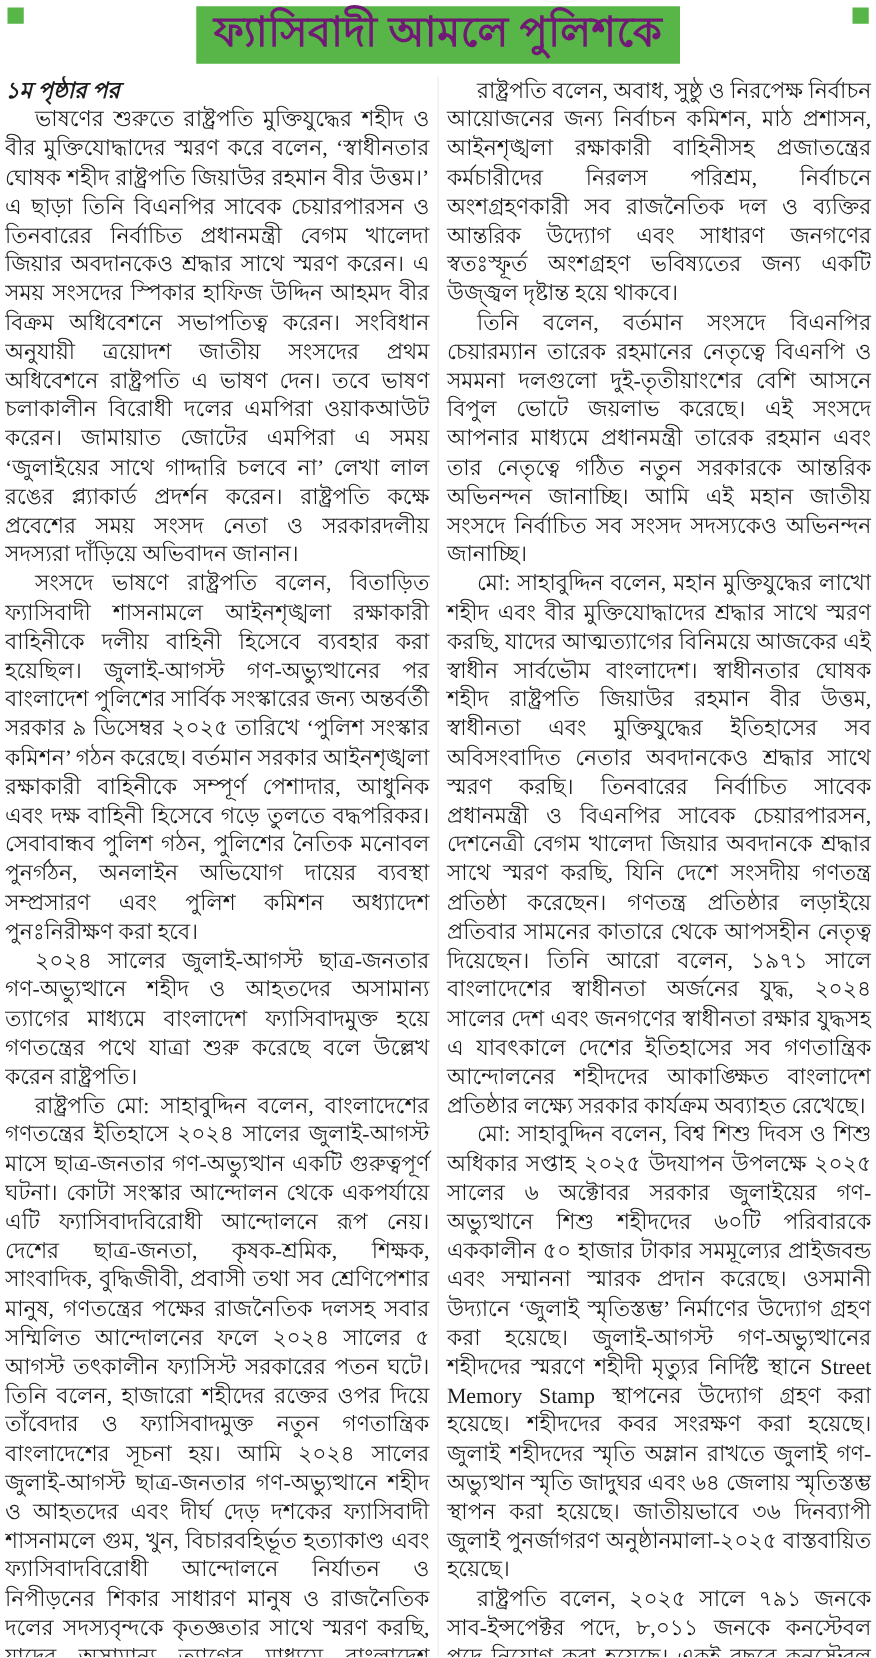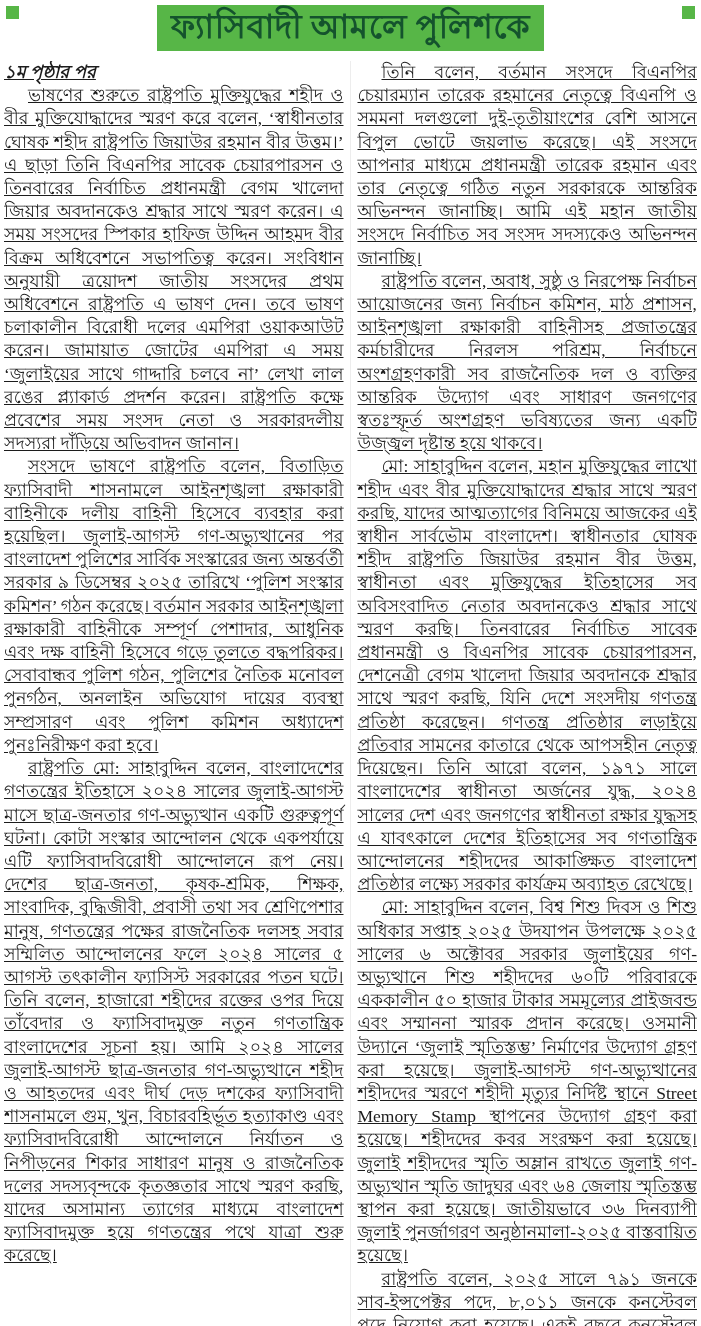--- a/index.html
+++ b/index.html
@@ -28,30 +28,29 @@
     text-align: center;
     padding-top: 5px;
     height: 52px;
   }
   #headline-text {
     display: inline-block;
     font-size: 33px;
     line-height: 40px;
     font-weight: bold;
     letter-spacing: 0.5px;
-    color: #14532d;
+    color: #701a75;
     padding: 2px 14px 4px 14px;
   }
   #columns {
     display: flex;
     gap: 0;
     padding: 4px 4px 0 4px;
     height: 1265px;
     overflow: hidden;
-    text-decoration: underline;
   }
   .col {
     flex: 1 1 0;
     text-align: justify;
     font-size: 17.5px;
     line-height: 23.2px;
     overflow: hidden;
   }
   .col.left  { padding-right: 6px; border-right: 1px solid #ededed; }
   .col.right { padding-left: 7px; }
@@ -77,26 +76,27 @@
 
   <div id="masthead">
     <span id="headline-text" style="background: rgb(87, 182, 71);">ফ্যাসিবাদী আমলে পুলিশকে</span>
   </div>
 
   <div id="columns">
     <div class="col left">
       <p class="continuation-note">১ম পৃষ্ঠার পর</p>
       <p>ভাষণের শুরুতে রাষ্ট্রপতি মুক্তিযুদ্ধের শহীদ ও বীর মুক্তিযোদ্ধাদের স্মরণ করে বলেন, ‘স্বাধীনতার ঘোষক শহীদ রাষ্ট্রপতি জিয়াউর রহমান বীর উত্তম।’ এ ছাড়া তিনি বিএনপির সাবেক চেয়ারপারসন ও তিনবারের নির্বাচিত প্রধানমন্ত্রী বেগম খালেদা জিয়ার অবদানকেও শ্রদ্ধার সাথে স্মরণ করেন। এ সময় সংসদের স্পিকার হাফিজ উদ্দিন আহমদ বীর বিক্রম অধিবেশনে সভাপতিত্ব করেন। সংবিধান অনুযায়ী ত্রয়োদশ জাতীয় সংসদের প্রথম অধিবেশনে রাষ্ট্রপতি এ ভাষণ দেন। তবে ভাষণ চলাকালীন বিরোধী দলের এমপিরা ওয়াকআউট করেন। জামায়াত জোটের এমপিরা এ সময় ‘জুলাইয়ের সাথে গাদ্দারি চলবে না’ লেখা লাল রঙের প্ল্যাকার্ড প্রদর্শন করেন। রাষ্ট্রপতি কক্ষে প্রবেশের সময় সংসদ নেতা ও সরকারদলীয় সদস্যরা দাঁড়িয়ে অভিবাদন জানান।</p>
       <p>সংসদে ভাষণে রাষ্ট্রপতি বলেন, বিতাড়িত ফ্যাসিবাদী শাসনামলে আইনশৃঙ্খলা রক্ষাকারী বাহিনীকে দলীয় বাহিনী হিসেবে ব্যবহার করা হয়েছিল। জুলাই-আগস্ট গণ-অভ্যুত্থানের পর বাংলাদেশ পুলিশের সার্বিক সংস্কারের জন্য অন্তর্বর্তী সরকার ৯ ডিসেম্বর ২০২৫ তারিখে ‘পুলিশ সংস্কার কমিশন’ গঠন করেছে। বর্তমান সরকার আইনশৃঙ্খলা রক্ষাকারী বাহিনীকে সম্পূর্ণ পেশাদার, আধুনিক এবং দক্ষ বাহিনী হিসেবে গড়ে তুলতে বদ্ধপরিকর। সেবাবান্ধব পুলিশ গঠন, পুলিশের নৈতিক মনোবল পুনর্গঠন, অনলাইন অভিযোগ দায়ের ব্যবস্থা সম্প্রসারণ এবং পুলিশ কমিশন অধ্যাদেশ পুনঃনিরীক্ষণ করা হবে।</p>
+      <p>২০২৪ সালের জুলাই-আগস্ট ছাত্র-জনতার গণ-অভ্যুত্থানে শহীদ ও আহতদের অসামান্য ত্যাগের মাধ্যমে বাংলাদেশ ফ্যাসিবাদমুক্ত হয়ে গণতন্ত্রের পথে যাত্রা শুরু করেছে বলে উল্লেখ করেন রাষ্ট্রপতি।</p>
       <p>রাষ্ট্রপতি মো: সাহাবুদ্দিন বলেন, বাংলাদেশের গণতন্ত্রের ইতিহাসে ২০২৪ সালের জুলাই-আগস্ট মাসে ছাত্র-জনতার গণ-অভ্যুত্থান একটি গুরুত্বপূর্ণ ঘটনা। কোটা সংস্কার আন্দোলন থেকে একপর্যায়ে এটি ফ্যাসিবাদবিরোধী আন্দোলনে রূপ নেয়। দেশের ছাত্র-জনতা, কৃষক-শ্রমিক, শিক্ষক, সাংবাদিক, বুদ্ধিজীবী, প্রবাসী তথা সব শ্রেণিপেশার মানুষ, গণতন্ত্রের পক্ষের রাজনৈতিক দলসহ সবার সম্মিলিত আন্দোলনের ফলে ২০২৪ সালের ৫ আগস্ট তৎকালীন ফ্যাসিস্ট সরকারের পতন ঘটে। তিনি বলেন, হাজারো শহীদের রক্তের ওপর দিয়ে তাঁবেদার ও ফ্যাসিবাদমুক্ত নতুন গণতান্ত্রিক বাংলাদেশের সূচনা হয়। আমি ২০২৪ সালের জুলাই-আগস্ট ছাত্র-জনতার গণ-অভ্যুত্থানে শহীদ ও আহতদের এবং দীর্ঘ দেড় দশকের ফ্যাসিবাদী শাসনামলে গুম, খুন, বিচারবহির্ভূত হত্যাকাণ্ড এবং ফ্যাসিবাদবিরোধী আন্দোলনে নির্যাতন ও নিপীড়নের শিকার সাধারণ মানুষ ও রাজনৈতিক দলের সদস্যবৃন্দকে কৃতজ্ঞতার সাথে স্মরণ করছি, যাদের অসামান্য ত্যাগের মাধ্যমে বাংলাদেশ ফ্যাসিবাদমুক্ত হয়ে গণতন্ত্রের পথে যাত্রা শুরু করেছে।</p>
 
     </div>
     <div class="col right">
+      <p>রাষ্ট্রপতি বলেন, অবাধ, সুষ্ঠু ও নিরপেক্ষ নির্বাচন আয়োজনের জন্য নির্বাচন কমিশন, মাঠ প্রশাসন, আইনশৃঙ্খলা রক্ষাকারী বাহিনীসহ প্রজাতন্ত্রের কর্মচারীদের নিরলস পরিশ্রম, নির্বাচনে অংশগ্রহণকারী সব রাজনৈতিক দল ও ব্যক্তির আন্তরিক উদ্যোগ এবং সাধারণ জনগণের স্বতঃস্ফূর্ত অংশগ্রহণ ভবিষ্যতের জন্য একটি উজ্জ্বল দৃষ্টান্ত হয়ে থাকবে।</p>
       <p>তিনি বলেন, বর্তমান সংসদে বিএনপির চেয়ারম্যান তারেক রহমানের নেতৃত্বে বিএনপি ও সমমনা দলগুলো দুই-তৃতীয়াংশের বেশি আসনে বিপুল ভোটে জয়লাভ করেছে। এই সংসদে আপনার মাধ্যমে প্রধানমন্ত্রী তারেক রহমান এবং তার নেতৃত্বে গঠিত নতুন সরকারকে আন্তরিক অভিনন্দন জানাচ্ছি। আমি এই মহান জাতীয় সংসদে নির্বাচিত সব সংসদ সদস্যকেও অভিনন্দন জানাচ্ছি।</p>
-      <p>রাষ্ট্রপতি বলেন, অবাধ, সুষ্ঠু ও নিরপেক্ষ নির্বাচন আয়োজনের জন্য নির্বাচন কমিশন, মাঠ প্রশাসন, আইনশৃঙ্খলা রক্ষাকারী বাহিনীসহ প্রজাতন্ত্রের কর্মচারীদের নিরলস পরিশ্রম, নির্বাচনে অংশগ্রহণকারী সব রাজনৈতিক দল ও ব্যক্তির আন্তরিক উদ্যোগ এবং সাধারণ জনগণের স্বতঃস্ফূর্ত অংশগ্রহণ ভবিষ্যতের জন্য একটি উজ্জ্বল দৃষ্টান্ত হয়ে থাকবে।</p>
       <p>মো: সাহাবুদ্দিন বলেন, মহান মুক্তিযুদ্ধের লাখো শহীদ এবং বীর মুক্তিযোদ্ধাদের শ্রদ্ধার সাথে স্মরণ করছি, যাদের আত্মত্যাগের বিনিময়ে আজকের এই স্বাধীন সার্বভৌম বাংলাদেশ। স্বাধীনতার ঘোষক শহীদ রাষ্ট্রপতি জিয়াউর রহমান বীর উত্তম, স্বাধীনতা এবং মুক্তিযুদ্ধের ইতিহাসের সব অবিসংবাদিত নেতার অবদানকেও শ্রদ্ধার সাথে স্মরণ করছি। তিনবারের নির্বাচিত সাবেক প্রধানমন্ত্রী ও বিএনপির সাবেক চেয়ারপারসন, দেশনেত্রী বেগম খালেদা জিয়ার অবদানকে শ্রদ্ধার সাথে স্মরণ করছি, যিনি দেশে সংসদীয় গণতন্ত্র প্রতিষ্ঠা করেছেন। গণতন্ত্র প্রতিষ্ঠার লড়াইয়ে প্রতিবার সামনের কাতারে থেকে আপসহীন নেতৃত্ব দিয়েছেন। তিনি আরো বলেন, ১৯৭১ সালে বাংলাদেশের স্বাধীনতা অর্জনের যুদ্ধ, ২০২৪ সালের দেশ এবং জনগণের স্বাধীনতা রক্ষার যুদ্ধসহ এ যাবৎকালে দেশের ইতিহাসের সব গণতান্ত্রিক আন্দোলনের শহীদদের আকাঙ্ক্ষিত বাংলাদেশ প্রতিষ্ঠার লক্ষ্যে সরকার কার্যক্রম অব্যাহত রেখেছে।</p>
       <p>মো: সাহাবুদ্দিন বলেন, বিশ্ব শিশু দিবস ও শিশু অধিকার সপ্তাহ ২০২৫ উদযাপন উপলক্ষে ২০২৫ সালের ৬ অক্টোবর সরকার জুলাইয়ের গণ-অভ্যুত্থানে শিশু শহীদদের ৬০টি পরিবারকে এককালীন ৫০ হাজার টাকার সমমূল্যের প্রাইজবন্ড এবং সম্মাননা স্মারক প্রদান করেছে। ওসমানী উদ্যানে ‘জুলাই স্মৃতিস্তম্ভ’ নির্মাণের উদ্যোগ গ্রহণ করা হয়েছে। জুলাই-আগস্ট গণ-অভ্যুত্থানের শহীদদের স্মরণে শহীদী মৃত্যুর নির্দিষ্ট স্থানে Street Memory Stamp স্থাপনের উদ্যোগ গ্রহণ করা হয়েছে। শহীদদের কবর সংরক্ষণ করা হয়েছে। জুলাই শহীদদের স্মৃতি অম্লান রাখতে জুলাই গণ-অভ্যুত্থান স্মৃতি জাদুঘর এবং ৬৪ জেলায় স্মৃতিস্তম্ভ স্থাপন করা হয়েছে। জাতীয়ভাবে ৩৬ দিনব্যাপী জুলাই পুনর্জাগরণ অনুষ্ঠানমালা-২০২৫ বাস্তবায়িত হয়েছে।</p>
       <p>রাষ্ট্রপতি বলেন, ২০২৫ সালে ৭৯১ জনকে সাব-ইন্সপেক্টর পদে, ৮,০১১ জনকে কনস্টেবল পদে নিয়োগ করা হয়েছে। একই বছরে কনস্টেবল হতে এসআই পর্যন্ত বিভিন্ন পদে সর্বমোট তিন হাজার ৫৬০ জন সদস্যকে পদোন্নতি দেয়া হয়েছে। দেশের আইনশৃঙ্খলা রক্ষা এবং পুলিশের সক্ষমতা বাড়াতে বর্তমান সরকার পুলিশে আরো চার হাজার সাব-ইন্সপেক্টর এবং ১০ হাজার নতুন কনস্টেবল নিয়োগ দেবে। একই সাথে পুলিশ সার্জেন্টের ১৮০টি শূন্যপদে নিয়োগ চূড়ান্ত করবে। দেশে কারাগার ব্যবস্থাপনার অংশ হিসেবে পাঁচটি নতুন কারাগার চালু করা হয়েছে। প্রযুক্তিনির্ভর ব্যবস্থাপনা, ‘১৬১৯১’ কল সেন্টার, ডিজিটাল বন্দী ব্যবস্থাপনার উদ্যোগ নেয়া হয়েছে। তিনি বলেন, আইনশৃঙ্খলার উন্নয়ন বর্তমান সরকারের সর্বোচ্চ অগ্রাধিকার। দেশের প্রতিটি নাগরিক যাতে ঘরে-বাইরে শান্তি, স্বস্তি এবং নিরাপত্তা বোধ করেন এটি নিশ্চিত করার লক্ষ্যেই সরকার সব কার্যক্রম বাস্তবায়ন করছে। সারা দেশে আইনশৃঙ্খলা অবনতির অন্যতম কারণ হিসেবে বর্তমান সরকার অনলাইন জুয়াসহ সব ধরনের জুয়া এবং মাদকের বিস্তারকে চিহ্নিত করেছে। ফলে জুয়া এবং মাদক নিয়ন্ত্রণে বর্তমান সরকার সারা দেশে বিশেষ অভিযান পরিচালনা শুরু করেছে। একই সাথে অবৈধ অস্ত্র, গোলাবারুদ, ধারালো অস্ত্র ও হাতবোমা উদ্ধার এবং অপরাধীদের গ্রেফতার অভিযান চলবে।</p>
 
     </div>
   </div>
 
 </div>
 
 </body></html>

